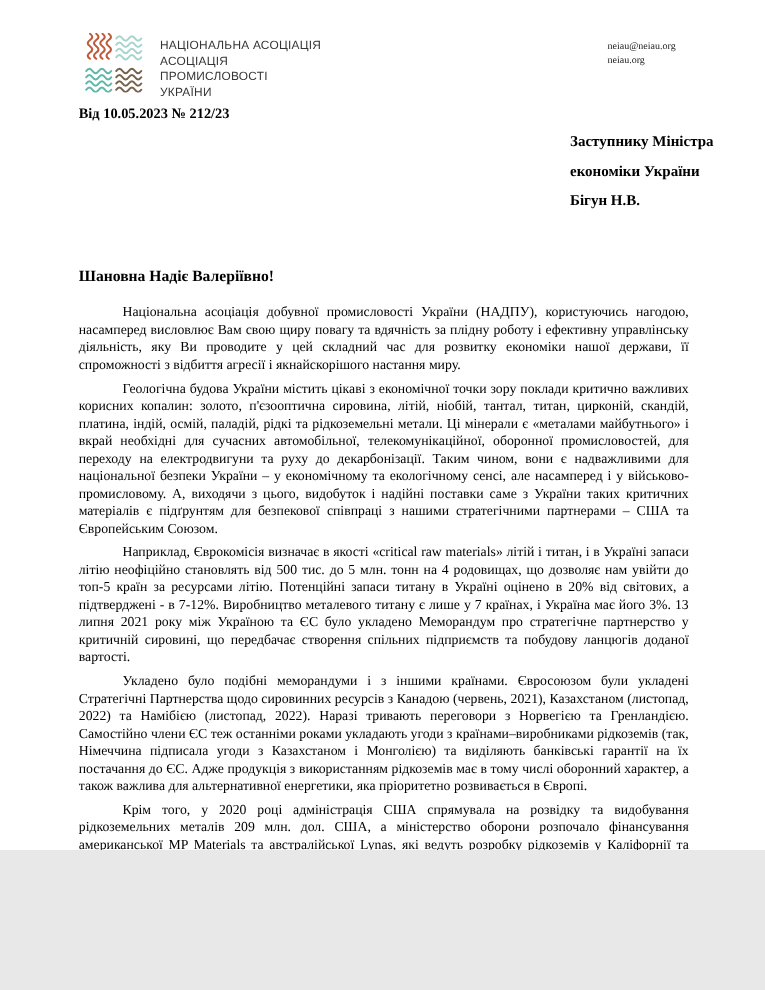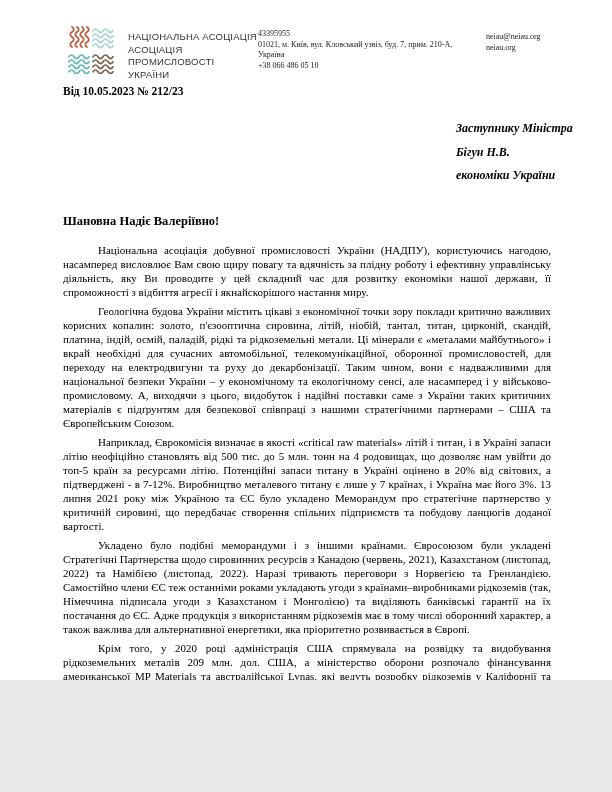--- a/index.html
+++ b/index.html
@@ -12,21 +12,21 @@
   .logo{position:absolute;left:67px;top:26px;width:48px;height:48px;}
   .org-name{
     position:absolute;left:128px;top:31px;width:135px;
     font-family:"Liberation Sans",sans-serif;
     font-size:9.5px;line-height:12.5px;color:#353535;letter-spacing:.2px;
   }
   .contact-mid{position:absolute;left:258px;top:29px;width:222px;font-size:8px;line-height:10.5px;color:#1a1a1a;}
   .contact-right{position:absolute;left:486px;top:32px;font-size:8px;line-height:10.5px;color:#1a1a1a;}
   
   .ref{position:absolute;left:63px;top:85px;font-weight:bold;font-size:11.5px;}
-  .addressee{position:absolute;left:456px;top:117px;font-weight:bold;font-size:12px;line-height:23.5px;font-style:italic;}
+  .addressee{position:absolute;left:456px;top:102px;font-weight:bold;font-size:12px;line-height:23.5px;}
   
   .salutation{position:absolute;left:63px;top:214px;width:488px;text-align:left;font-weight:bold;font-size:12.5px;}
   .body-text{position:absolute;left:63px;top:243px;width:488px;font-size:11px;line-height:14px;text-align:justify;}
   .body-text p{margin:0 0 5px 0;text-indent:35px;}
   
   .zigzag{position:absolute;left:61px;top:757px;width:490px;height:16px;}
 </style>
 </head>
 <body>
 
@@ -66,38 +66,32 @@
     </g>
   </svg>
 
   <div class="org-name">
     <div>НАЦІОНАЛЬНА АСОЦІАЦІЯ</div>
     <div>АСОЦІАЦІЯ</div>
     <div>ПРОМИСЛОВОСТІ</div>
     <div>УКРАЇНИ</div>
   </div>
 
-  <div class="contact-mid">
-    <div>43395955</div>
-    <div>01021, м. Київ, вул. Кловський узвіз, буд. 7, прим. 210-А,</div>
-    <div>Україна</div>
-    <div>+38 066 486 05 10</div>
-  </div>
 
   <div class="contact-right">
     <div>neiau@neiau.org</div>
     <div>neiau.org</div>
   </div>
 
   <div class="ref">Від 10.05.2023 № 212/23</div>
 
   <div class="addressee">
     <div>Заступнику Міністра</div>
+    <div>економіки України</div>
     <div>Бігун Н.В.</div>
-    <div>економіки України</div>
   </div>
 
   <div class="salutation">Шановна Надіє Валеріївно!</div>
 
   <main class="body-text">
     <p>Національна асоціація добувної промисловості України (НАДПУ), користуючись нагодою, насамперед висловлює Вам свою щиру повагу та вдячність за плідну роботу і ефективну управлінську діяльність, яку Ви проводите у цей складний час для розвитку економіки нашої держави, її спроможності з відбиття агресії і якнайскорішого настання миру.</p>
     <p>Геологічна будова України містить цікаві з економічної точки зору поклади критично важливих корисних копалин: золото, п'єзооптична сировина, літій, ніобій, тантал, титан, цирконій, скандій, платина, індій, осмій, паладій, рідкі та рідкоземельні метали. Ці мінерали є «металами майбутнього» і вкрай необхідні для сучасних автомобільної, телекомунікаційної, оборонної промисловостей, для переходу на електродвигуни та руху до декарбонізації. Таким чином, вони є надважливими для національної безпеки України – у економічному та екологічному сенсі, але насамперед і у військово-промисловому. А, виходячи з цього, видобуток і надійні поставки саме з України таких критичних матеріалів є підґрунтям для безпекової співпраці з нашими стратегічними партнерами – США та Європейським Союзом.</p>
     <p>Наприклад, Єврокомісія визначає в якості «critical raw materials» літій і титан, і в Україні запаси літію неофіційно становлять від 500 тис. до 5 млн. тонн на 4 родовищах, що дозволяє нам увійти до топ-5 країн за ресурсами літію. Потенційні запаси титану в Україні оцінено в 20% від світових, а підтверджені - в 7-12%. Виробництво металевого титану є лише у 7 країнах, і Україна має його 3%. 13 липня 2021 року між Україною та ЄС було укладено Меморандум про стратегічне партнерство у критичній сировині, що передбачає створення спільних підприємств та побудову ланцюгів доданої вартості.</p>
     <p>Укладено було подібні меморандуми і з іншими країнами. Євросоюзом були укладені Стратегічні Партнерства щодо сировинних ресурсів з Канадою (червень, 2021), Казахстаном (листопад, 2022) та Намібією (листопад, 2022). Наразі тривають переговори з Норвегією та Гренландією. Самостійно члени ЄС теж останніми роками укладають угоди з країнами–виробниками рідкоземів (так, Німеччина підписала угоди з Казахстаном і Монголією) та виділяють банківські гарантії на їх постачання до ЄС. Адже продукція з використанням рідкоземів має в тому числі оборонний характер, а також важлива для альтернативної енергетики, яка пріоритетно розвивається в Європі.</p>
     <p>Крім того, у 2020 році адміністрація США спрямувала на розвідку та видобування рідкоземельних металів 209 млн. дол. США, а міністерство оборони розпочало фінансування американської MP Materials та австралійської Lynas, які ведуть розробку рідкоземів у Каліфорнії та Техасі. Також у червні 2020 року Пентагон інвестував 29 млн. дол. США в техаську компанію Urban Mining Company.</p>

